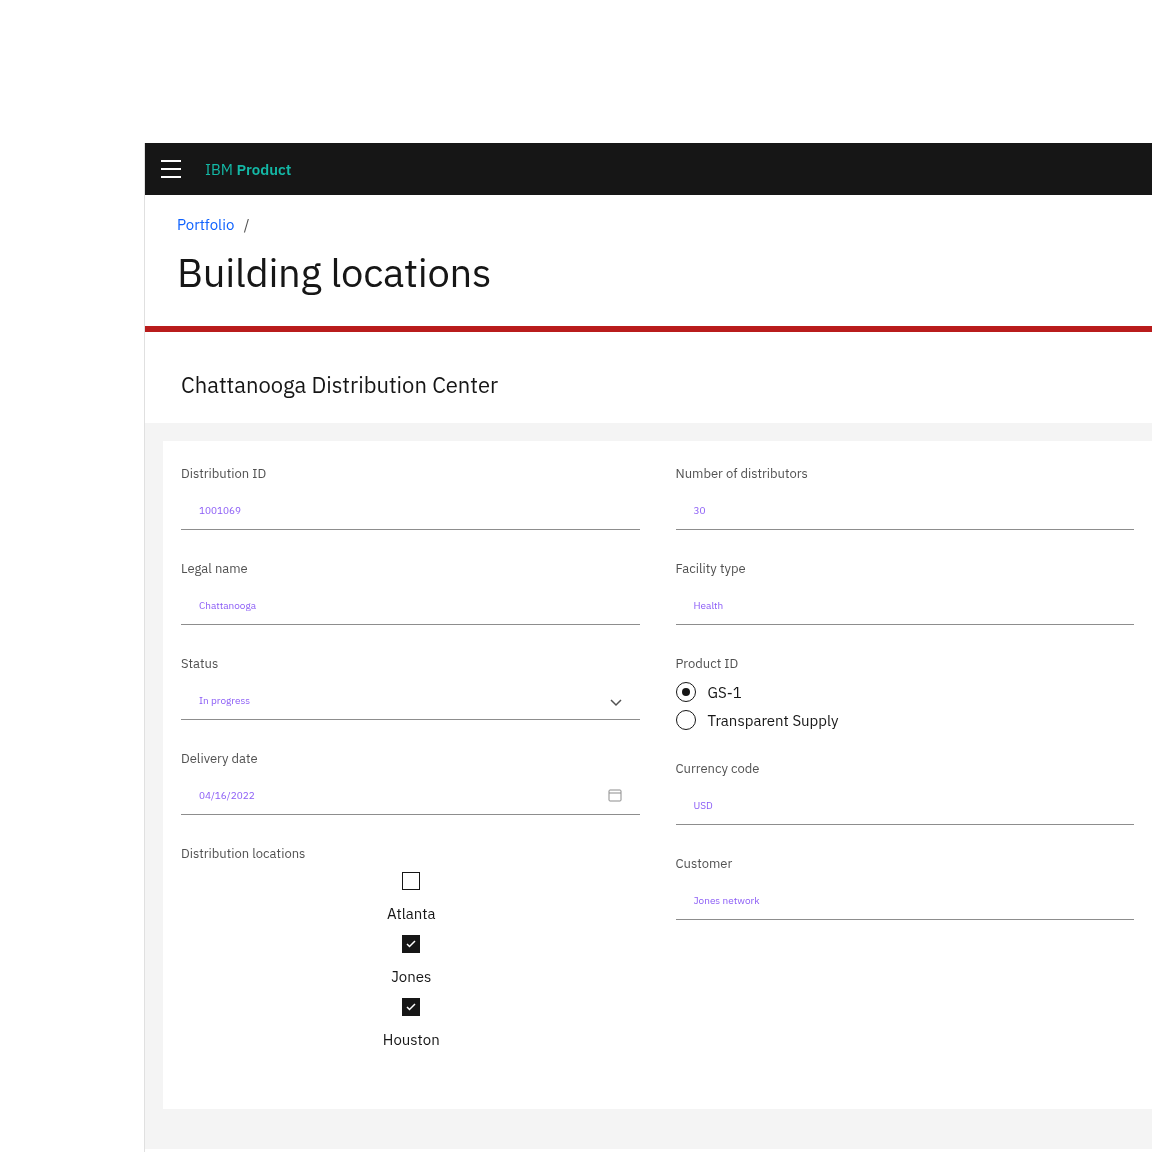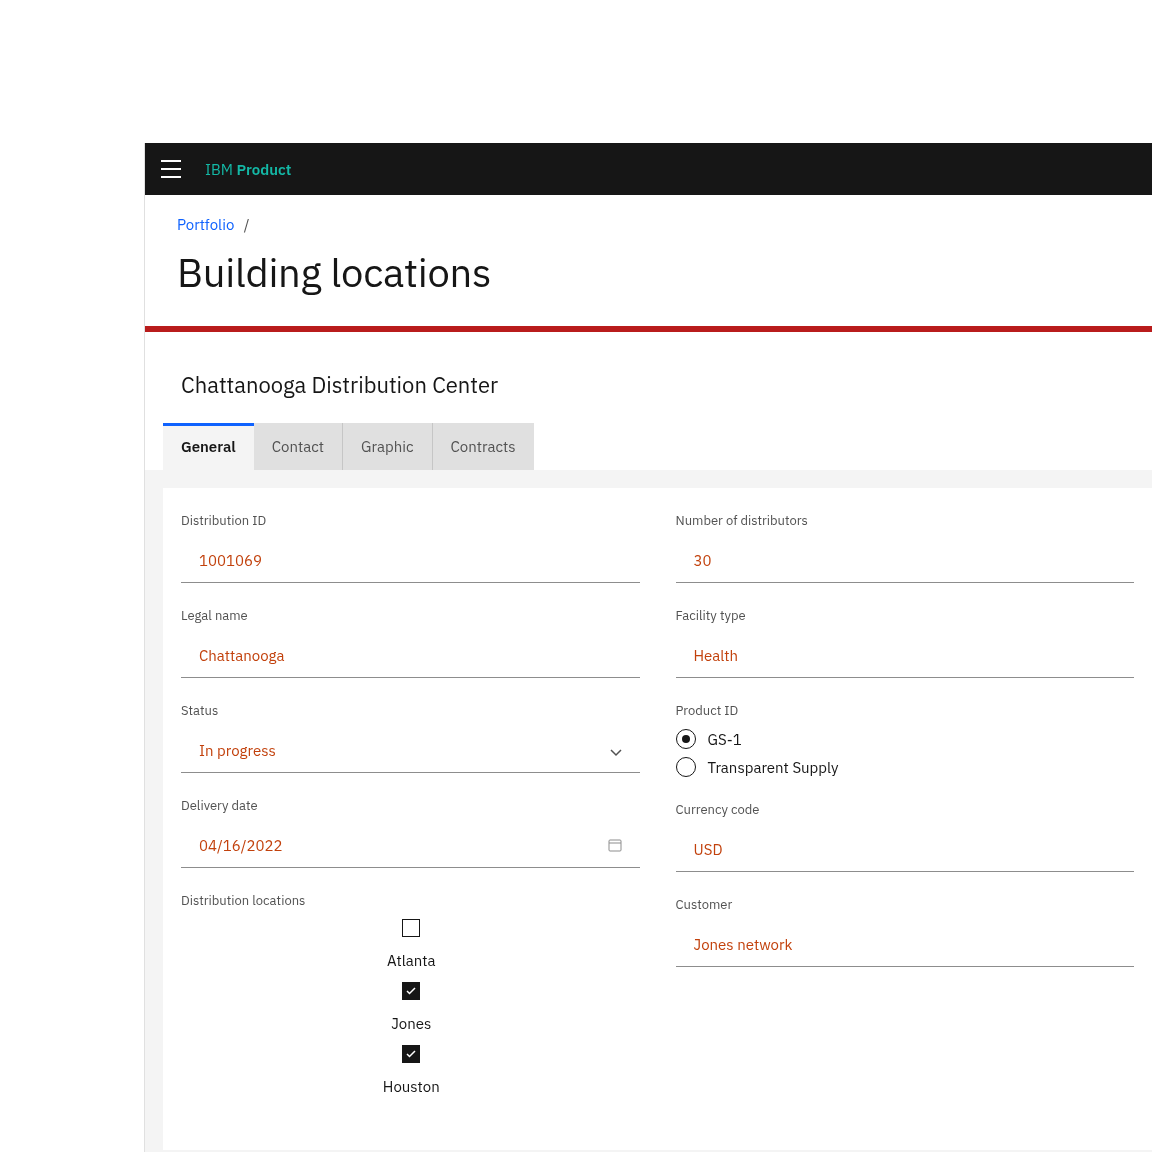--- a/index.html
+++ b/index.html
@@ -109,35 +109,35 @@
 .form-cols {
   display: flex;
 }
 .col {
   flex: 1;
   min-width: 0;
 }
 .col.left { max-width: 526px; }
 .col.right { margin-left: 36px; }
 .field {
-  margin-bottom: 24px;
+  margin-bottom: 30px;
 }
 .field-label {
   font-size: 13px;
   color: #525252;
   margin-bottom: 10px;
   display: block;
 }
 .text-input {
   width: 100%;
   border: none;
   border-bottom: 1px solid #8d8d8d;
   padding: 12px 18px 12px 18px;
-  font-size: 15px;
-  color: #c2410c;
+  font-size: 10px;
+  color: #8b5cf6;
   background: transparent;
   font-family: inherit;
 }
 .select-wrap, .date-wrap {
   position: relative;
 }
 .select-wrap .chev, .date-wrap .cal-icon {
   position: absolute;
   right: 18px;
   top: 50%;
@@ -212,26 +212,20 @@
     <div class="breadcrumb">
       <a>Portfolio</a>
       <span class="sep">/</span>
     </div>
     <h1 class="page-title">Building locations</h1>
   </div>
 
   <div class="content">
     <h2 class="section-title">Chattanooga Distribution Center</h2>
 
-    <div class="tabs">
-      <div class="tab active">General</div>
-      <div class="tab">Contact</div>
-      <div class="tab">Graphic</div>
-      <div class="tab">Contracts</div>
-    </div>
 
     <div class="tab-panel">
       <div class="form-area">
         <div class="form-cols">
 
           <div class="col left">
 
             <div class="field">
               <label class="field-label">Distribution ID</label>
               <input class="text-input" value="1001069" style="">

